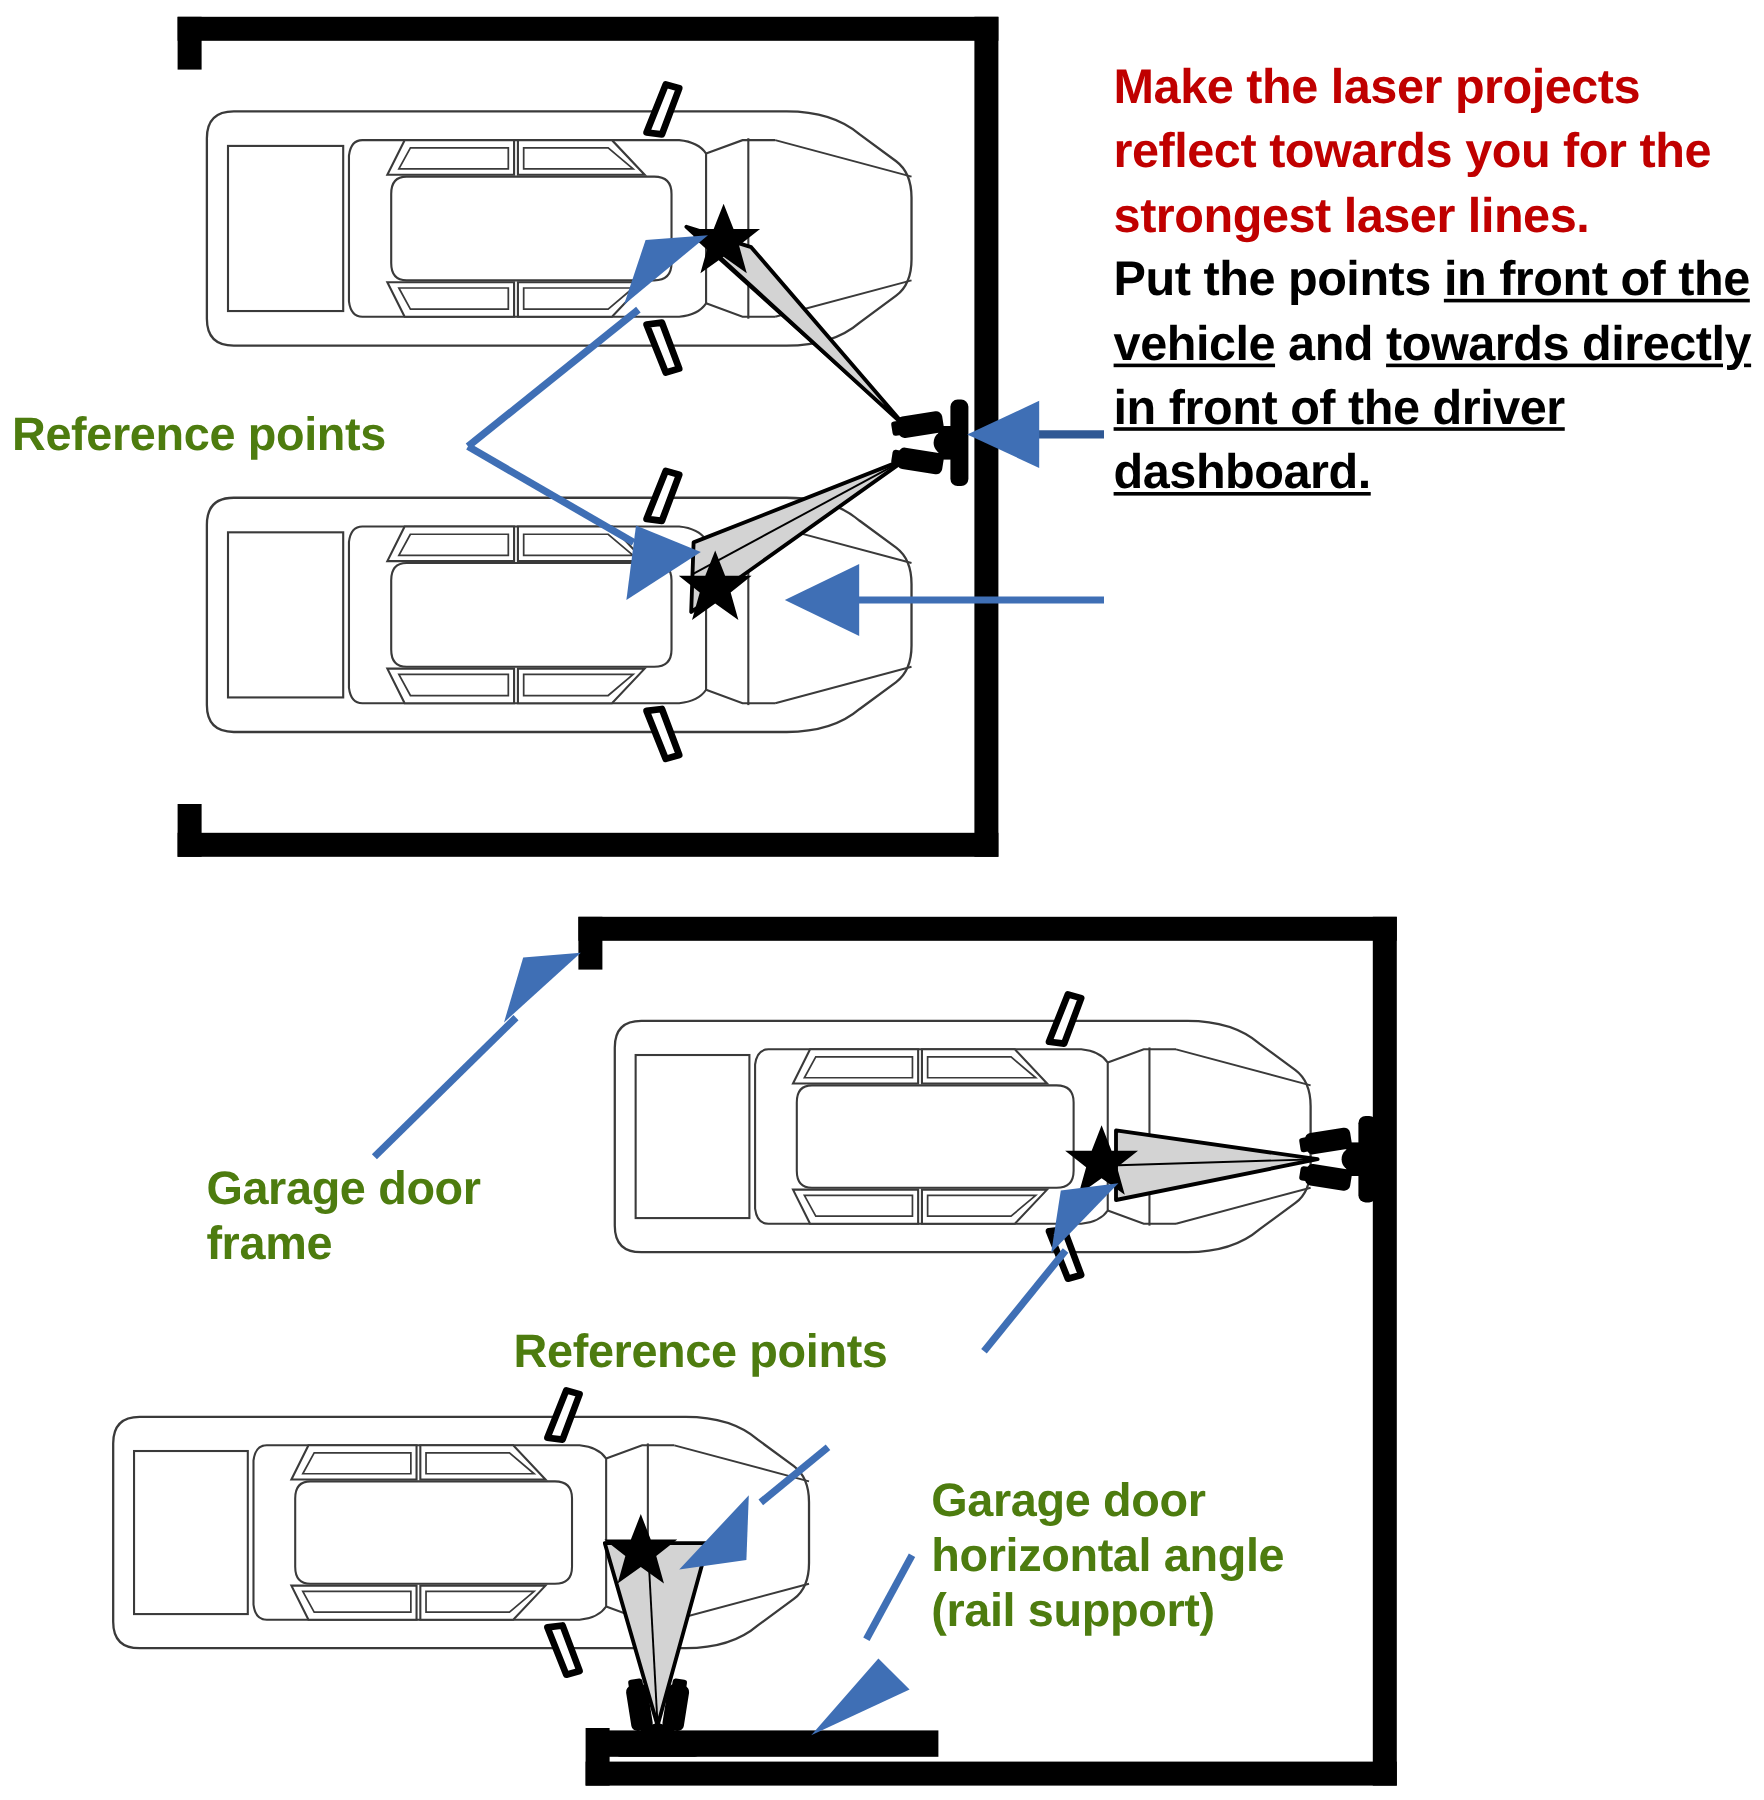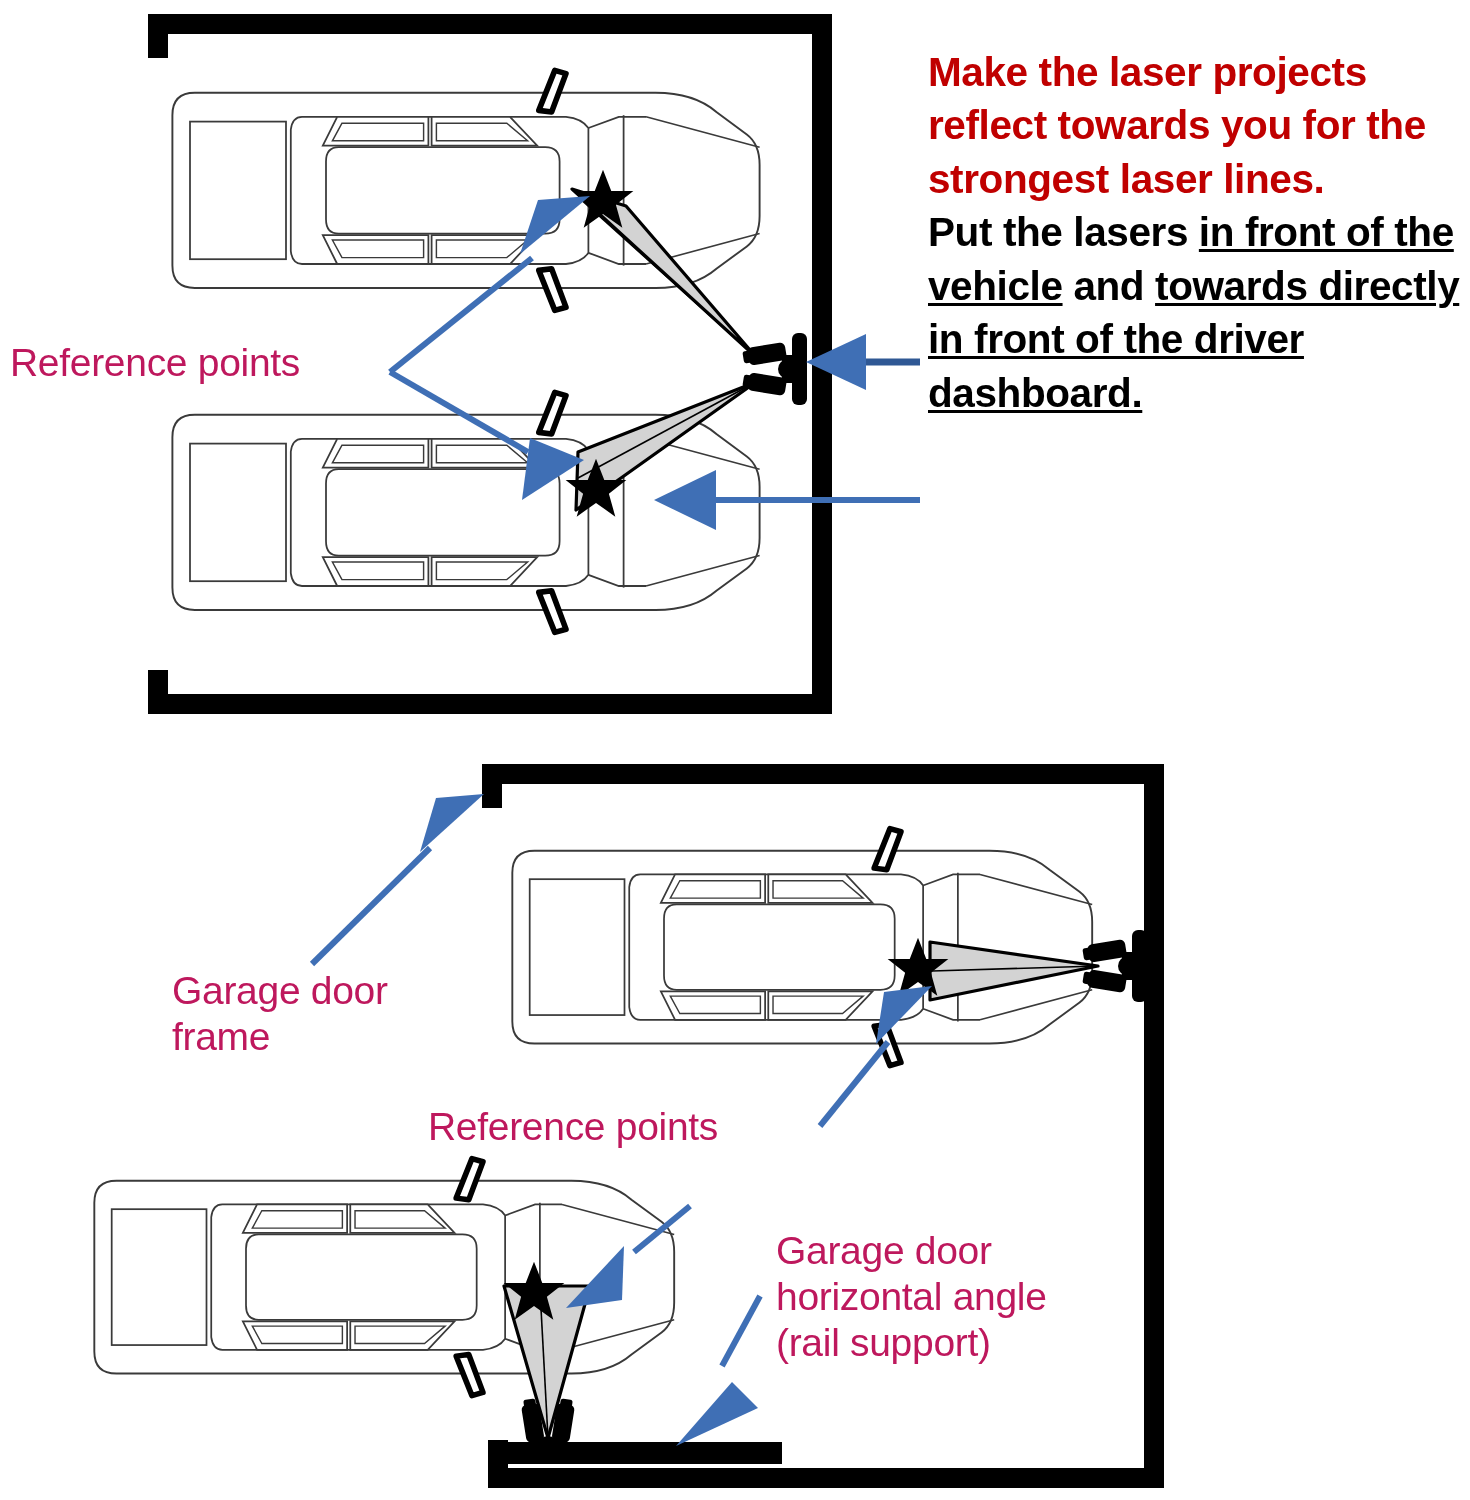--- a/index.html
+++ b/index.html
@@ -22,22 +22,22 @@
   }
   svg.layer {
     position: absolute;
     left: 0; top: 0;
     width: 1470px;
     height: 1500px;
   }
   .txt {
     position: absolute;
     font-family: "Liberation Sans", sans-serif;
-    font-weight: normal;
-    color: #be185d;
+    font-weight: bold;
+    color: #4d7c0f;
     line-height: 1.18;
     white-space: pre-wrap;
   }
   .callout {
     font-size: 39px;
     letter-spacing: -0.3px;
   }
   #instruction-panel {
     position: absolute;
     left: 928px;
@@ -257,21 +257,21 @@
       <g>
         <path d="M 760,1296 L 722,1366" fill="none" stroke="#3f6fb5" stroke-width="6"></path>
         <polygon points="676,1446 732,1382 758,1408" fill="#3f6fb5"></polygon>
       </g>
     </g>
   </svg>
 
   <div id="instruction-panel">
     <span class="warn">Make the laser projects reflect towards you for the strongest laser lines.</span>
     <span class="note">
-      <span>Put the lasers </span><span class="u">in front of the vehicle</span><span> and </span><span class="u">towards directly in front of the driver dashboard.</span>
+      <span>Put the points </span><span class="u">in front of the vehicle</span><span> and </span><span class="u">towards directly in front of the driver dashboard.</span>
     </span>
   </div>
 
   <div class="txt callout" style="left:10px; top:340px;">Reference points</div>
 
   <div class="txt callout" style="left:172px; top:968px;">Garage door
 frame</div>
 
   <div class="txt callout" style="left:428px; top:1104px;">Reference points</div>
 

